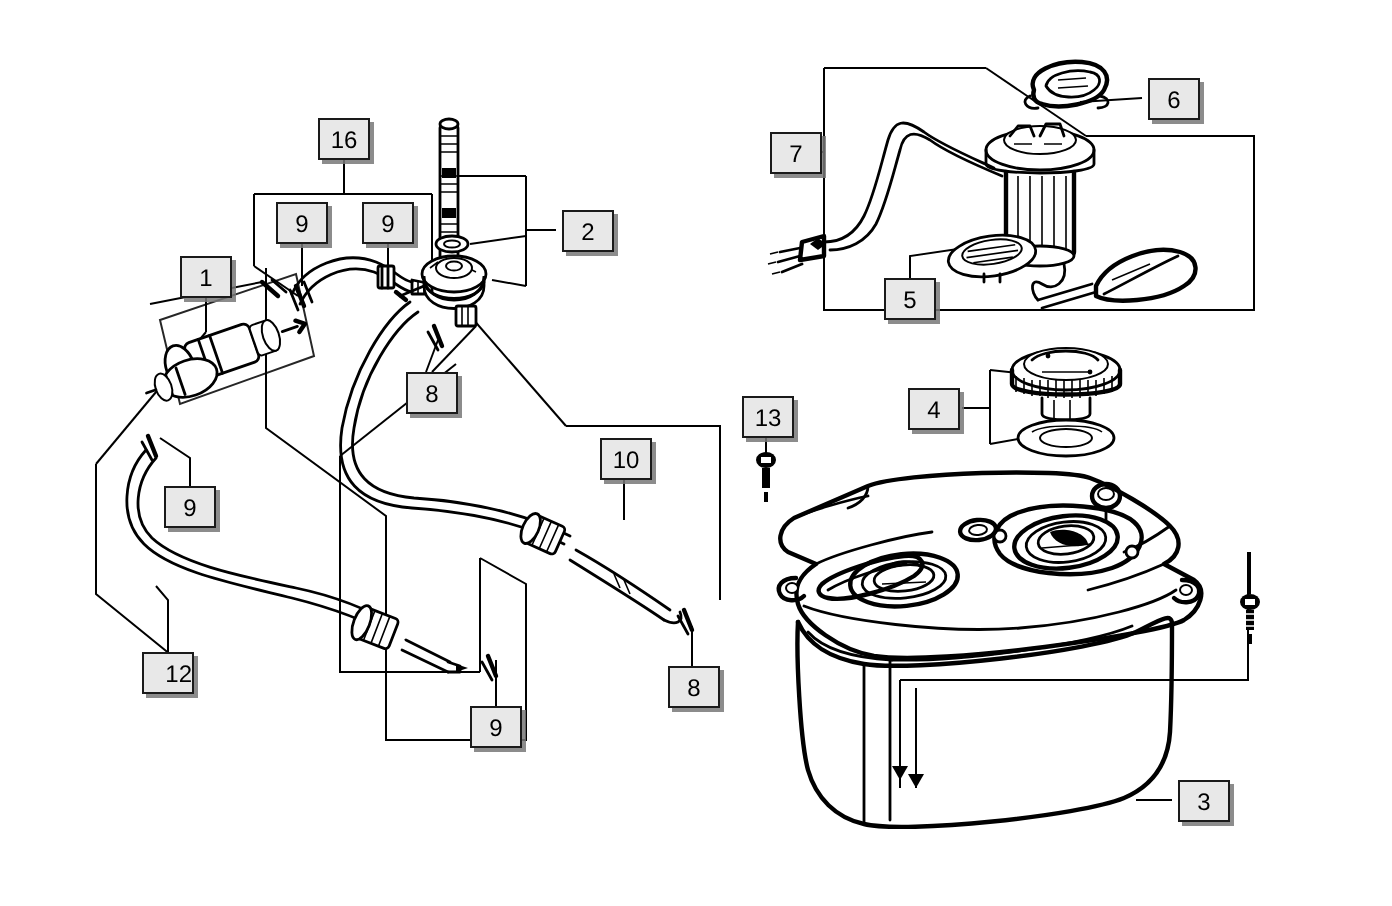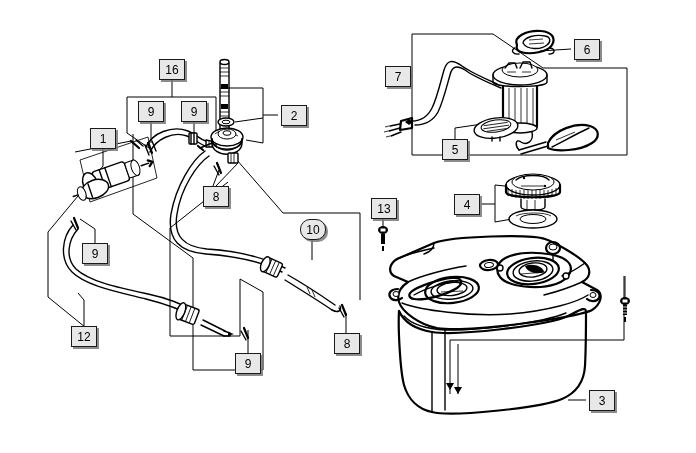--- a/index.html
+++ b/index.html
@@ -437,20 +437,20 @@
       <div class="callout" style="left: 138px; top: 101px;">9</div>
       <div class="callout" style="left: 181px; top: 101px;">9</div>
       <div class="callout" style="left: 281px; top: 105px;">2</div>
       <div class="callout" style="left: 203px; top: 186px;">8</div>
       <div class="callout" style="left: 385px; top: 66px;">7</div>
       <div class="callout" style="left: 574px; top: 39px;">6</div>
       <div class="callout" style="left: 442px; top: 139px;">5</div>
       <div class="callout" style="left: 454px; top: 194px;">4</div>
       <div class="callout" style="left: 371px; top: 198px;">13</div>
       <div class="callout" style="left: 589px; top: 390px;">3</div>
-      <div class="callout" style="left: 300px; top: 219px; border-radius: 10px;">10</div>
+      <div class="callout" style="left: 300px; top: 219px;">10</div>
       <div class="callout" style="left: 334px; top: 333px;">8</div>
       <div class="callout" style="left: 82px; top: 243px;">9</div>
-      <div class="callout" style="left: 71px; top: 326px;">12</div>
+      <div class="callout" style="left: 71px; top: 326px; text-align: right;">12</div>
       <div class="callout" style="left: 235px; top: 353px;">9</div>
     </div>
 
 </div>
 
 </body></html>

